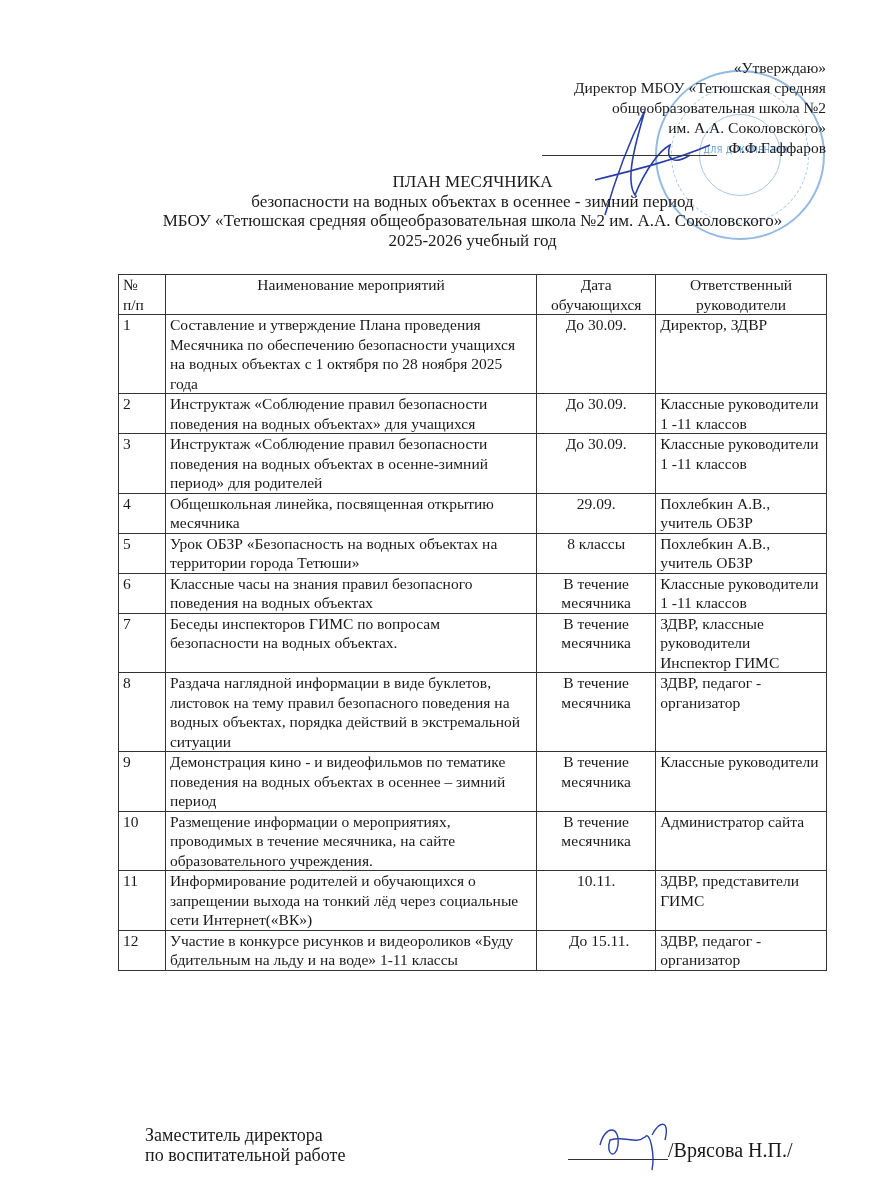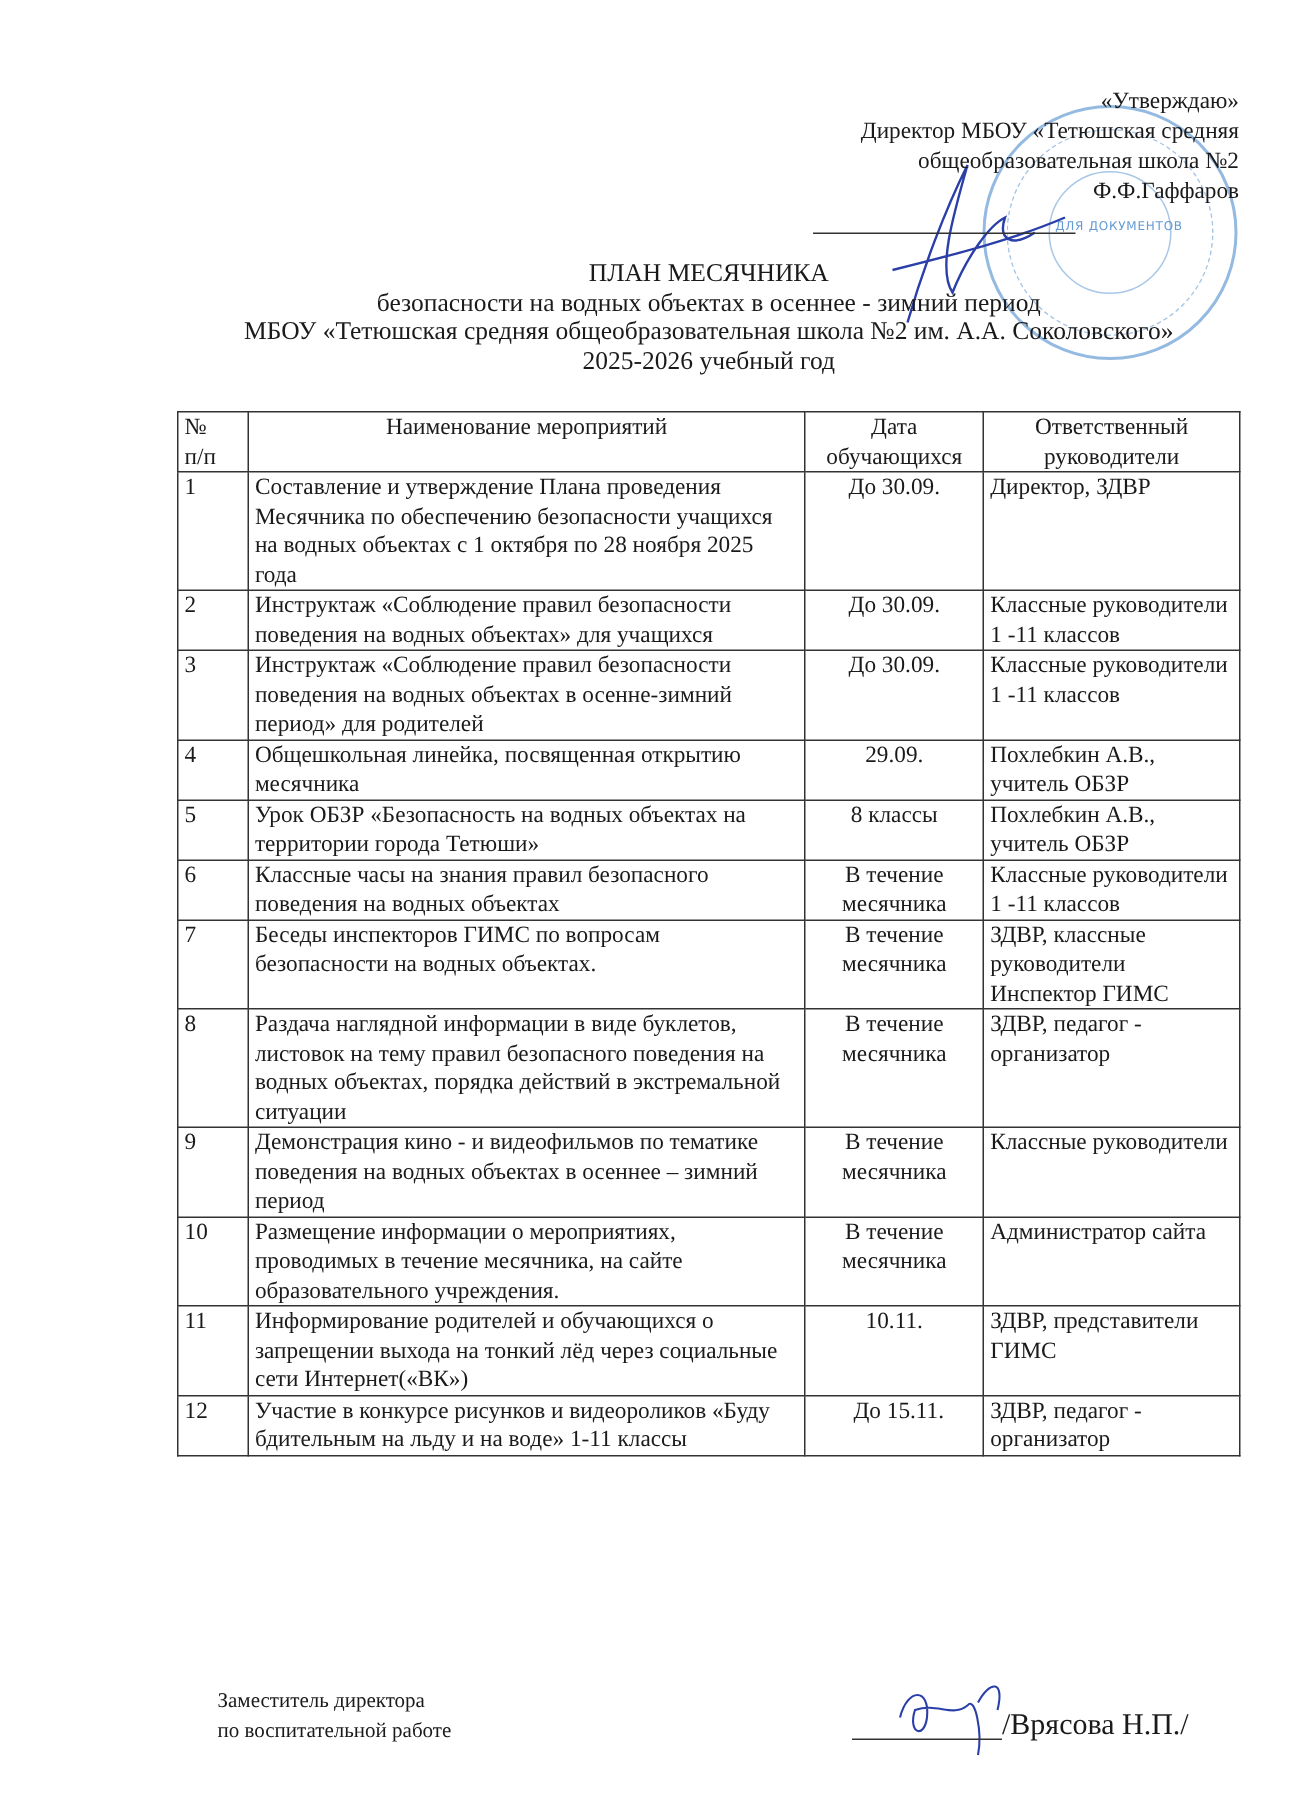--- a/index.html
+++ b/index.html
@@ -18,38 +18,39 @@
            font-size: 8px; color: rgba(60,130,200,0.8); letter-spacing: 0.5px; margin-left: 12px; }
   .signature { position: absolute; left: 575px; top: 100px; width: 140px; height: 120px; }
   .title-block { position: absolute; left: 118px; width: 709px; top: 172px; text-align: center; font-size: 17px; line-height: 19.5px; }
   table.plan { position: absolute; left: 118px; top: 274px; width: 709px; border-collapse: collapse; font-size: 15.5px; line-height: 19.5px; }
   table.plan td, table.plan th { border: 1px solid #333; vertical-align: top; padding: 0 4px; font-weight: normal; }
   table.plan th { text-align: center; }
   col.c1 { width: 47px; } col.c2 { width: 372px; } col.c3 { width: 119px; } col.c4 { width: 171px; }
   td.num { text-align: left; }
   td.date { text-align: center; }
   td.date.left { text-align: center; padding-left: 10px; }
-  .footer-left { position: absolute; left: 145px; top: 1125px; font-size: 14px; line-height: 20px; }
+  .footer-left { position: absolute; left: 145px; top: 1125px; font-size: 18px; line-height: 20px; }
   .footer-right { position: absolute; left: 568px; top: 1140px; font-size: 20px; line-height: 20px; white-space: nowrap; }
   .footer-right .line { display: inline-block; width: 100px; border-bottom: 1px solid #333; height: 16px; vertical-align: bottom; }
   .sig2 { position: absolute; left: 590px; top: 1115px; width: 90px; height: 60px; }
 </style>
 </head>
 <body>
 
 <div class="stamp">
   <div class="stamp-text">ДЛЯ ДОКУМЕНТОВ</div>
 </div>
 <svg class="signature" viewBox="0 0 140 120">
   <path d="M30 115 C 40 80, 55 40, 70 10 C 60 45, 50 80, 60 95 C 70 70, 85 50, 95 45 C 90 60, 100 65, 115 55 M 20 80 C 60 70, 100 60, 135 45" fill="none" stroke="#2a3fa8" stroke-width="1.6"></path>
 </svg>
 <div class="approve">
   <div>«Утверждаю»</div>
   <div>Директор МБОУ «Тетюшская средняя</div>
   <div>общеобразовательная школа №2</div>
+  <div>им. А.А. Соколовского»</div>
   <div>Ф.Ф.Гаффаров</div>
 </div>
 <div class="sig-line"></div>
 
 <div class="title-block">
   <div>ПЛАН МЕСЯЧНИКА</div>
   <div>безопасности на водных объектах в осеннее - зимний период</div>
   <div>МБОУ «Тетюшская средняя общеобразовательная школа №2 им. А.А. Соколовского»</div>
   <div>2025-2026 учебный год</div>
 </div>

